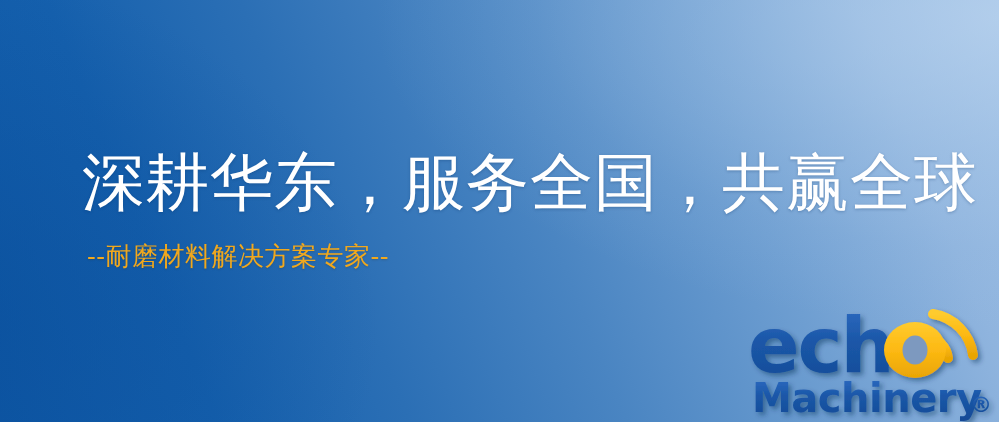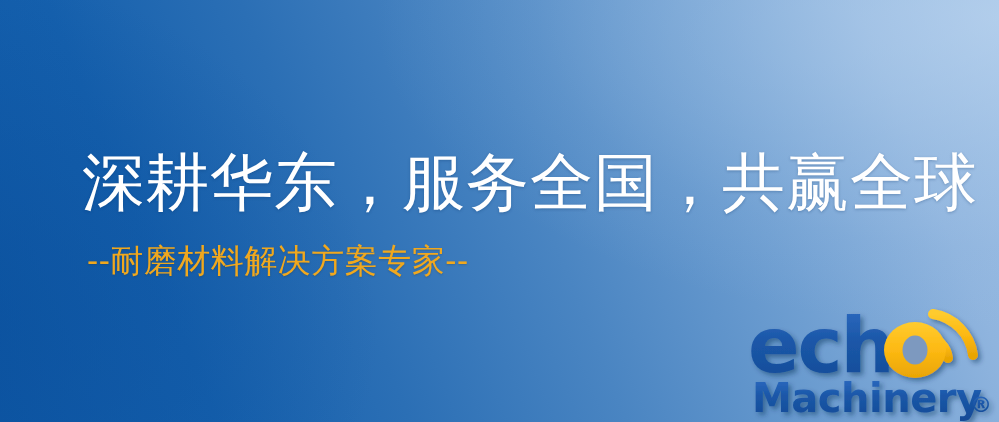--- a/index.html
+++ b/index.html
@@ -67,21 +67,21 @@
     color: #ffffff;
     letter-spacing: 1px;
     white-space: nowrap;
     text-shadow: 0 1px 3px rgba(10, 50, 100, 0.30);
   }
 
   .subtitle {
     margin-top: 22px;
     margin-left: 5px;
     font-family: "DejaVu Serif", "Liberation Serif", serif;
-    font-size: 33px;
+    font-size: 26px;
     line-height: 1.2;
     color: #f0a81e;
     letter-spacing: 0.5px;
     white-space: nowrap;
     text-shadow: 0 1px 2px rgba(60, 40, 0, 0.22);
   }
 
   
   .logo {
     position: absolute;

